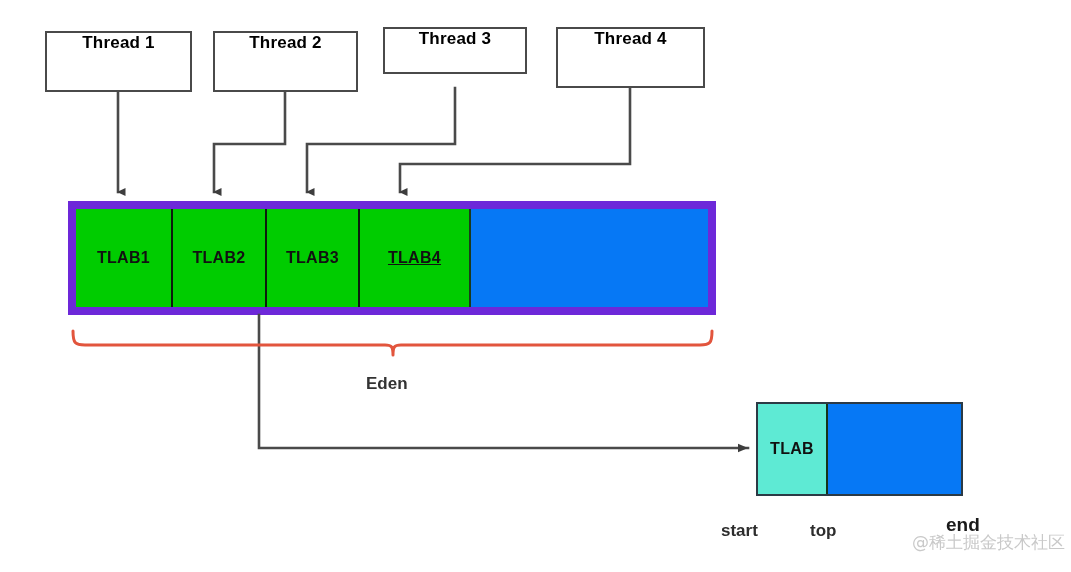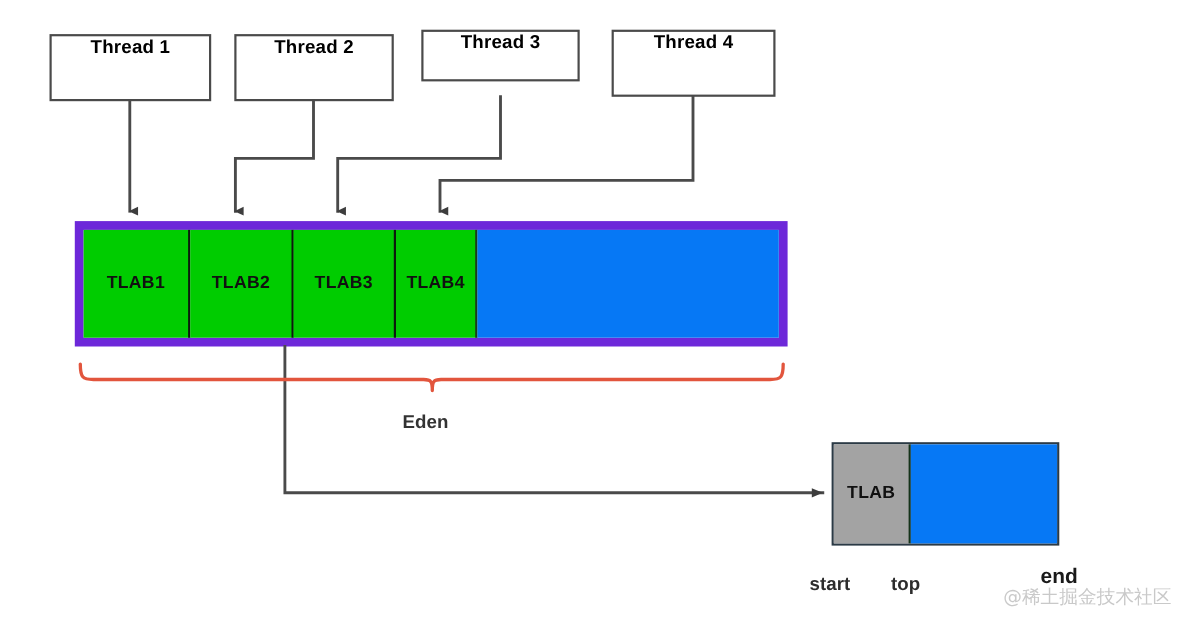--- a/index.html
+++ b/index.html
@@ -79,40 +79,40 @@
   <div class="eden-bar" style="left:68px;top:201px;width:648px;height:114px;">
     <div class="seg tlab" style="width:97px;background:#00cc00;">
       <span>TLAB1</span>
     </div>
     <div class="seg tlab" style="width:94px;background:#00cc00;">
       <span>TLAB2</span>
     </div>
     <div class="seg tlab" style="width:93px;background:#00cc00;">
       <span>TLAB3</span>
     </div>
-    <div class="seg tlab last" style="width:74px;background:#00cc00;">
+    <div class="seg tlab last" style="width:111px;background:#00cc00;text-decoration:underline;">
       <span>TLAB4</span>
     </div>
     <div class="seg free" style="flex:1;background:#0678f5;">
       <span></span>
     </div>
   </div>
 
   <div class="eden-label" style="left:366px;top:374px;">Eden</div>
 
   <div class="detail-box" style="left:756px;top:402px;width:207px;height:94px;">
-    <div class="seg tlab" style="width:70px;background:#a3a3a3;">
+    <div class="seg tlab" style="width:70px;background:#5eead4;">
       <span>TLAB</span>
     </div>
     <div class="seg free" style="flex:1;background:#0678f5;">
       <span></span>
     </div>
   </div>
 
-  <div class="label-txt" style="left:736px;top:521px;">start</div>
+  <div class="label-txt" style="left:721px;top:521px;">start</div>
   <div class="label-txt" style="left:810px;top:521px;">top</div>
   <div class="label-txt" style="left:946px;top:514px;font-size:19px;color:#1a1a1a;">end</div>
 
   <div class="watermark" style="left:912px;top:531px;text-align:right;">@稀土掘金技术社区</div>
 
   <svg class="overlay" viewBox="0 0 1071 572">
     <defs>
       <marker id="arrowDown" markerWidth="10" markerHeight="10" refX="5" refY="8.5" orient="auto" markerUnits="userSpaceOnUse">
         <path d="M1,1 L9,1 L5,9.5 Z" fill="#3d3d3d"></path>
       </marker>

